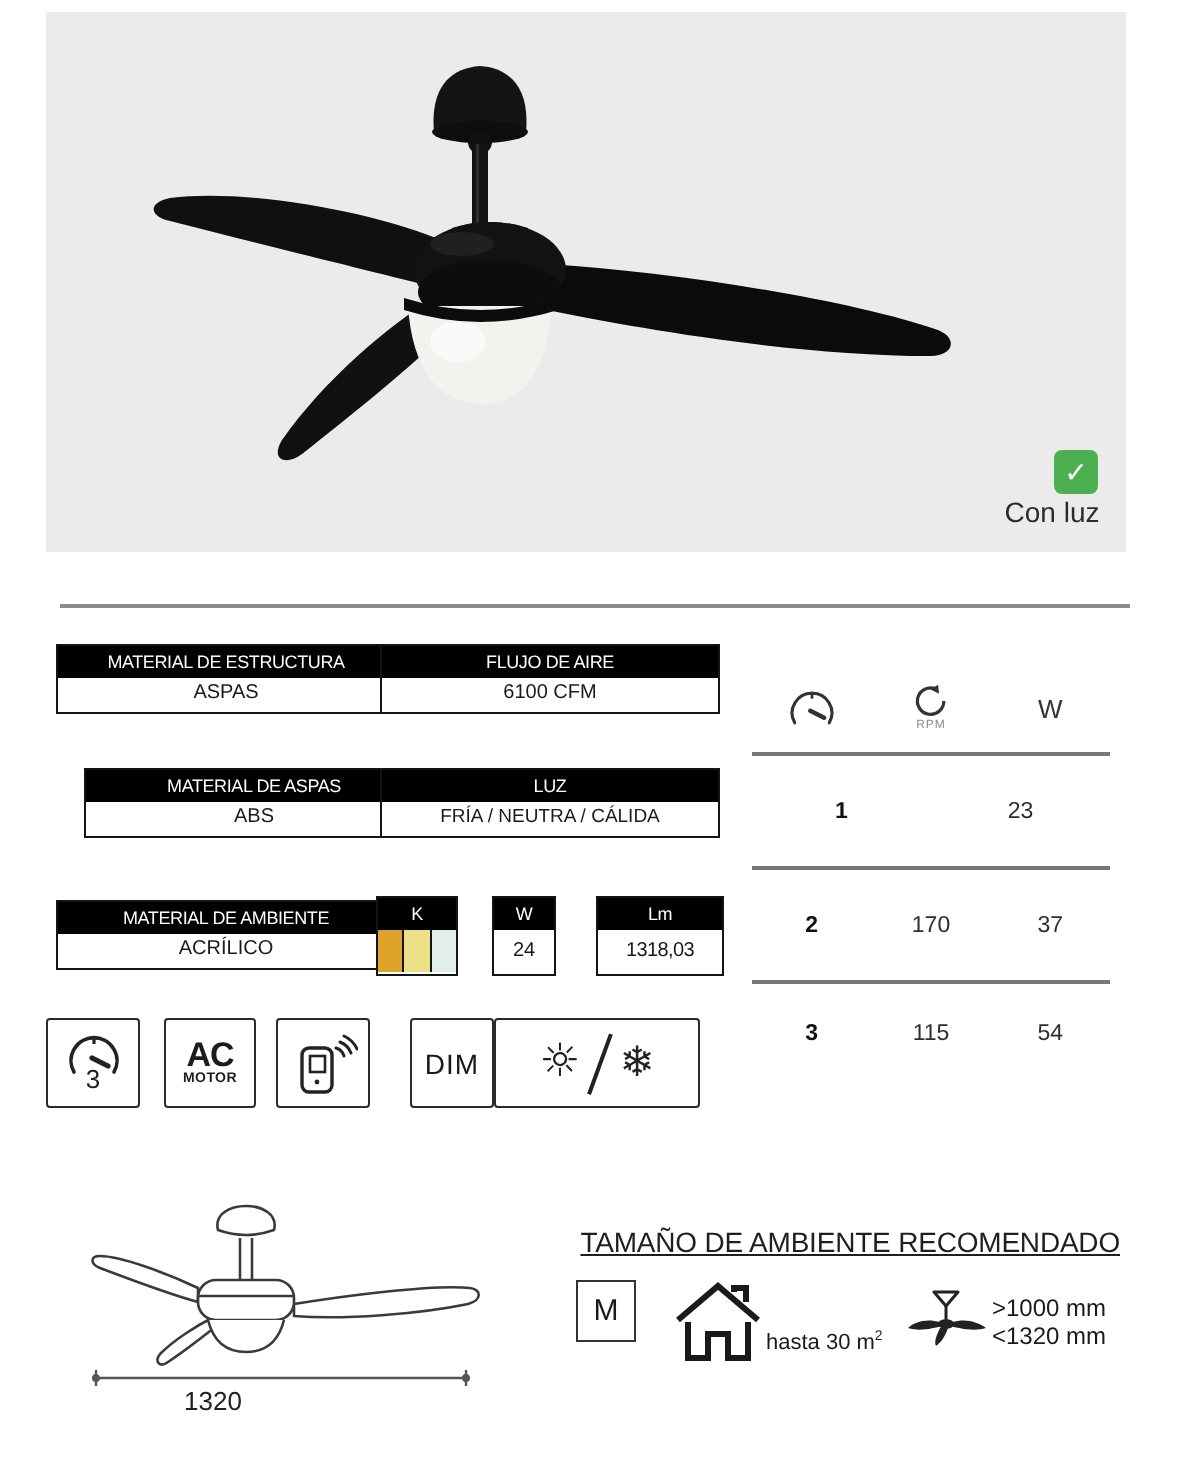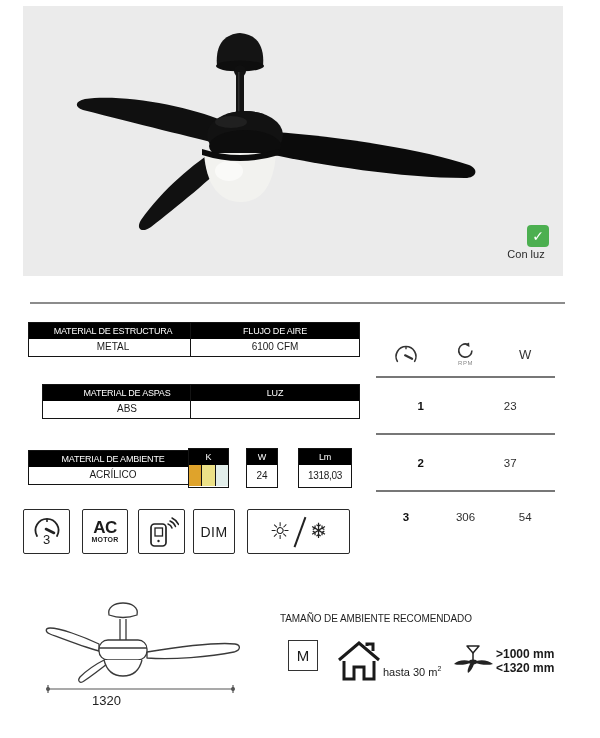--- a/index.html
+++ b/index.html
@@ -6,21 +6,21 @@
   html,body { width:600px; height:738px; background:#fff;
     font-family:"Liberation Sans","DejaVu Sans",sans-serif; color:#1c1c1c; }
   .abs { position:absolute; }
 
   
   .photo { left:23px; top:6px; width:540px; height:270px; background:#ebebeb; }
   .badge { left:527px; top:225px; width:22px; height:22px; border-radius:4px;
     display:flex; align-items:center; justify-content:center;
     color:#fff; font-size:14px; font-weight:bold; }
   .badge-label { left:491px; top:248px; width:70px; text-align:center;
-    font-size:11px; color:#2b2b2b; }
+    font-size:14px; color:#2b2b2b; }
 
   .divider { left:30px; top:302px; width:535px; height:2px; background:#8c8c8c; }
 
   
   .spec-box { border:1.5px solid #141414; background:#fff; }
   .spec-head { background:#000; color:#fff; font-size:9px; letter-spacing:-.2px;
     text-align:center; height:16px; line-height:16px; white-space:nowrap; overflow:hidden; }
   .spec-val { font-size:10px; text-align:center; height:16px; line-height:16px;
     color:#1a1a1a; white-space:nowrap; }
   .w146 { width:170px; height:35px; }
@@ -51,27 +51,27 @@
     align-items:center; justify-content:center; }
   .shead { height:46px; border-bottom:2px solid #777; }
   .sdata { height:57px; border-bottom:2px solid #777; font-size:11.5px; color:#2e2e2e; }
   .sdata.last { border-bottom:none; height:50px; }
   .sdata .c1 { font-weight:bold; color:#111; }
   .rpm-label { font-size:6px; color:#8a8a8a; letter-spacing:.5px; margin-top:1px; }
   .w-head { font-size:13px; color:#333; }
 
   
   .dim-value { left:92px; top:693px; width:96px; text-align:left; font-size:13px; color:#222; }
-  .room-title { left:280px; top:613px; width:280px; text-align:left;
-    font-size:10px; color:#1f1f1f; letter-spacing:-.1px; white-space:nowrap; }
+  .room-title { left:280px; top:613px; width:280px; text-align:right;
+    font-size:14px; color:#1f1f1f; letter-spacing:-.1px; white-space:nowrap;text-decoration:underline; }
   .mbox { left:288px; top:640px; width:30px; height:31px; border:1.5px solid #333;
     display:flex; align-items:center; justify-content:center; font-size:15px; color:#1a1a1a; }
   .area-text { left:383px; top:665px; font-size:11px; color:#1a1a1a; white-space:nowrap; }
   .area-text sup { font-size:7px; }
-  .height-text { left:496px; top:648px; font-size:12px; line-height:13.5px; color:#1a1a1a; white-space:nowrap;font-weight:bold; }
+  .height-text { left:496px; top:648px; font-size:12px; line-height:13.5px; color:#1a1a1a; white-space:nowrap; }
 </style>
 </head>
 <body>
 
 <div class="abs photo">
   <svg width="540" height="270" viewBox="0 0 540 270">
 
     <path d="M 200 115 C 165 100 100 88 62 93 C 52 95 51 101 60 104 C 115 118 168 131 204 140 Z" fill="#101010"></path>
     <path d="M 250 126 C 316 130 402 144 446 159 C 456 163 454 172 442 172 C 378 172 298 159 246 148 Z" fill="#0b0b0b"></path>
     <path d="M 210 150 C 190 172 152 202 128 221 C 120 227 112 224 118 214 C 140 183 170 158 195 142 Z" fill="#111"></path>
@@ -92,51 +92,52 @@
     <path d="M 179 143 Q 217 155 256 143 L 256 149 Q 217 161 179 149 Z" fill="#0c0c0c"></path>
   </svg>
 </div>
 <div class="abs badge" style="background: rgb(76, 175, 80);">✓</div>
 <div class="abs badge-label">Con luz</div>
 
 <div class="abs divider"></div>
 
 <div class="abs spec-box w146" style="left:28px;top:322px;">
   <div class="spec-head">MATERIAL DE ESTRUCTURA</div>
-  <div class="spec-val">METAL</div>
+  <div class="spec-val">ASPAS</div>
 </div>
 <div class="abs spec-box w146" style="left:190px;top:322px;">
   <div class="spec-head">FLUJO DE AIRE</div>
   <div class="spec-val">6100 CFM</div>
 </div>
 <div class="abs spec-box w146" style="left:28px;top:384px;margin-left:14px;">
   <div class="spec-head">MATERIAL DE ASPAS</div>
   <div class="spec-val">ABS</div>
 </div>
 <div class="abs spec-box w146" style="left:190px;top:384px;">
   <div class="spec-head">LUZ</div>
+  <div class="spec-val" style="font-size:9.5px;">FRÍA / NEUTRA / CÁLIDA</div>
 </div>
 <div class="abs spec-box w146" style="left:28px;top:450px;">
   <div class="spec-head">MATERIAL DE AMBIENTE</div>
   <div class="spec-val">ACRÍLICO</div>
 </div>
 
 <div class="abs spec-box mini" style="left:188px;top:448px;width:41px;">
   <div class="spec-head">K</div>
   <div class="swatches">
     <div style="background: rgb(223, 163, 43);"></div>
     <div style="background: rgb(236, 225, 135);"></div>
     <div style="background: rgb(226, 238, 234);"></div>
   </div>
 </div>
 <div class="abs spec-box mini" style="left:246px;top:448px;width:32px;">
   <div class="spec-head">W</div>
   <div class="spec-val">24</div>
 </div>
-<div class="abs spec-box mini" style="left:298px;top:448px;width:54px;">
+<div class="abs spec-box mini" style="left:298px;top:448px;width:64px;">
   <div class="spec-head">Lm</div>
   <div class="spec-val" style="font-size:10px;letter-spacing:-.3px;">1318,03</div>
 </div>
 
 <div class="abs icon-box" style="left:23px;width:47px;">
   <svg width="30" height="22" viewBox="0 0 30 22">
     <path d="M 5 19 A 11.5 11.5 0 1 1 25 19" fill="none" stroke="#222" stroke-width="1.8" stroke-linecap="round"></path>
     <line x1="15" y1="2" x2="15" y2="5" stroke="#222" stroke-width="1.6"></line>
     <line x1="14" y1="12" x2="22" y2="16" stroke="#222" stroke-width="2.6" stroke-linecap="round"></line>
   </svg>
@@ -152,21 +153,21 @@
   <svg width="34" height="34" viewBox="0 0 34 34">
     <rect x="6" y="9" width="15" height="22" rx="3.5" fill="none" stroke="#222" stroke-width="1.7"></rect>
     <rect x="10" y="13" width="7.5" height="8" fill="none" stroke="#222" stroke-width="1.3"></rect>
     <circle cx="13.5" cy="26" r="1.2" fill="#222"></circle>
     <path d="M 23 9 A 6 6 0 0 1 27 13" fill="none" stroke="#222" stroke-width="1.5" stroke-linecap="round"></path>
     <path d="M 25 6 A 9.5 9.5 0 0 1 30.5 11.5" fill="none" stroke="#222" stroke-width="1.5" stroke-linecap="round"></path>
     <path d="M 27 3 A 13 13 0 0 1 33.5 9.5" fill="none" stroke="#222" stroke-width="1.5" stroke-linecap="round"></path>
   </svg>
 </div>
 
-<div class="abs icon-box" style="left:193px;width:42px;">
+<div class="abs icon-box" style="left:205px;width:42px;">
   <div class="dim-label">DIM</div>
 </div>
 
 <div class="abs icon-box" style="left:247px;width:103px;">
   <div class="season-row">
     <span class="sun-glyph">☼</span>
     <span class="season-slash"></span>
     <span class="snow-glyph">❄</span>
   </div>
 </div>
@@ -188,25 +189,26 @@
       <div class="rpm-label">RPM</div>
     </div>
     <div class="w-head">W</div>
   </div>
   <div class="srow sdata">
     <div class="c1">1</div>
     <div>23</div>
   </div>
   <div class="srow sdata">
     <div class="c1">2</div>
+    <div>170</div>
     <div>37</div>
   </div>
   <div class="srow sdata last">
     <div class="c1">3</div>
-    <div>306</div>
+    <div>115</div>
     <div>54</div>
   </div>
 </div>
 
 <div class="abs" style="left:42px;top:600px;">
   <svg width="205" height="95" viewBox="0 0 205 95">
     <g fill="#fff" stroke="#3a3a3a" stroke-width="1.3" stroke-linejoin="round">
       <path d="M 57 44 C 40 36 18 28 8 28 C 3 28 3 32 8 34 C 24 40 42 47 57 51 Z"></path>
       <path d="M 105 52 C 130 48 175 42 193 44 C 199 45 199 50 192 52 C 168 57 130 60 105 58 Z"></path>
       <path d="M 70 60 C 60 68 48 77 42 81 C 38 84 35 81 38 77 C 45 70 56 63 64 59 Z"></path>

